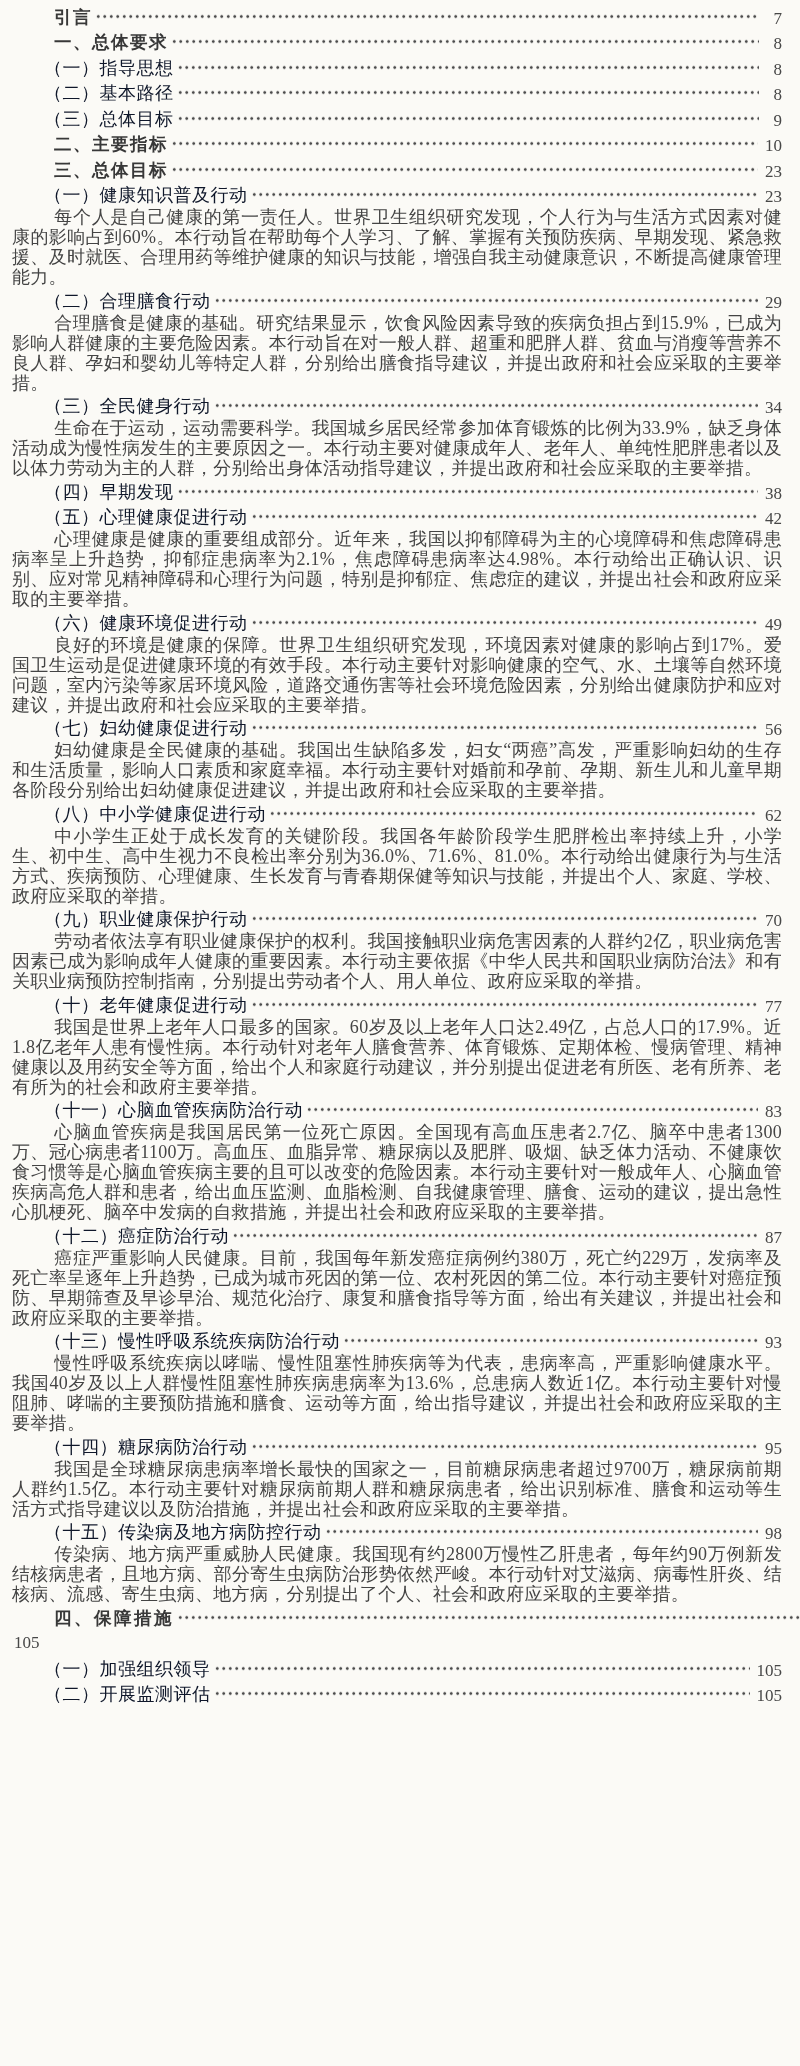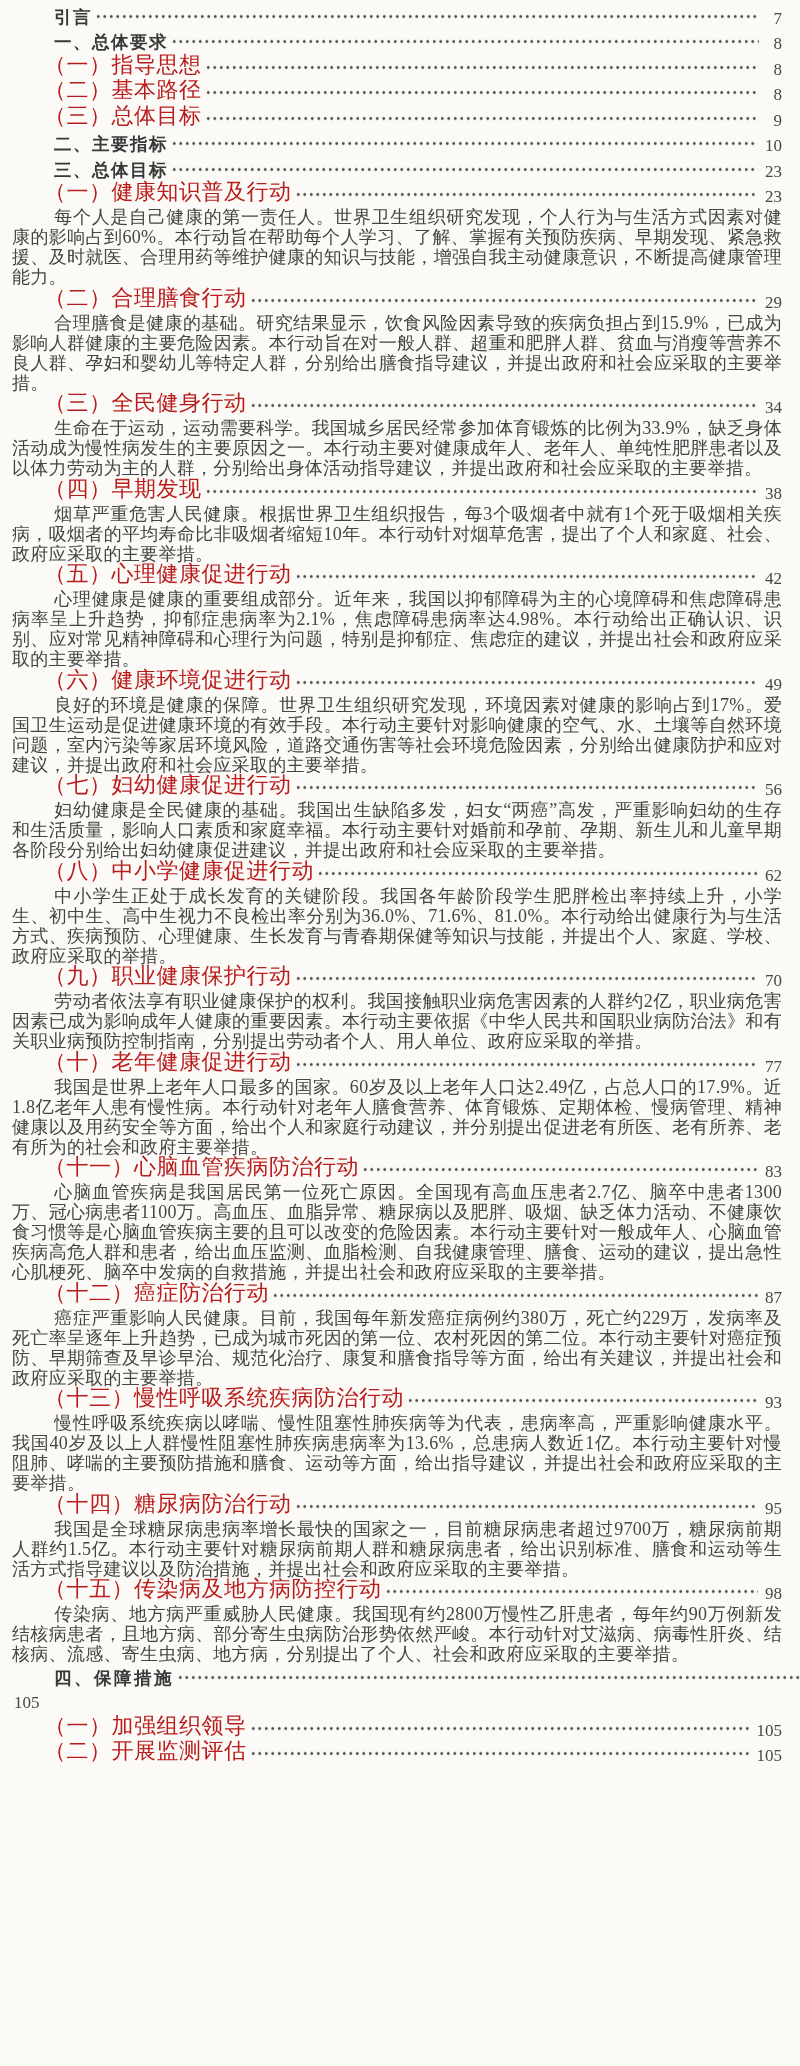--- a/index.html
+++ b/index.html
@@ -42,24 +42,24 @@
   .row.section_nopage .label {
     font-family: "Liberation Sans", "DejaVu Sans", sans-serif;
     font-weight: bold;
     font-size: 17.5px;
     letter-spacing: 2.5px;
     margin-left: 42px;
     color: #383838;
     margin-top: 40px;
   }
   .row.sub .label {
-    font-size: 22px;
+    font-size: 18px;
     letter-spacing: 0.5px;
     margin-left: 32px;
-    color: #b91c1c;
+    color: #0f172a;
   }
   .dots {
     flex: 1 1 auto;
     align-self: stretch;
     margin: 0 7px 0 3px;
     background-image: radial-gradient(circle, var(--dot) 1.15px, rgba(0,0,0,0) 1.6px);
     background-size: 6.5px 6.5px;
     background-position: left center;
     background-repeat: repeat-x;
   }
@@ -146,21 +146,20 @@
       <span class="label">（三）全民健身行动</span>
       <span class="dots"></span>
       <span class="page">34</span>
     </div>
     <p class="para">生命在于运动，运动需要科学。我国城乡居民经常参加体育锻炼的比例为33.9%，缺乏身体活动成为慢性病发生的主要原因之一。本行动主要对健康成年人、老年人、单纯性肥胖患者以及以体力劳动为主的人群，分别给出身体活动指导建议，并提出政府和社会应采取的主要举措。</p>
     <div class="row sub">
       <span class="label">（四）早期发现</span>
       <span class="dots"></span>
       <span class="page">38</span>
     </div>
-    <p class="para">烟草严重危害人民健康。根据世界卫生组织报告，每3个吸烟者中就有1个死于吸烟相关疾病，吸烟者的平均寿命比非吸烟者缩短10年。本行动针对烟草危害，提出了个人和家庭、社会、政府应采取的主要举措。</p>
     <div class="row sub">
       <span class="label">（五）心理健康促进行动</span>
       <span class="dots"></span>
       <span class="page">42</span>
     </div>
     <p class="para">心理健康是健康的重要组成部分。近年来，我国以抑郁障碍为主的心境障碍和焦虑障碍患病率呈上升趋势，抑郁症患病率为2.1%，焦虑障碍患病率达4.98%。本行动给出正确认识、识别、应对常见精神障碍和心理行为问题，特别是抑郁症、焦虑症的建议，并提出社会和政府应采取的主要举措。</p>
     <div class="row sub">
       <span class="label">（六）健康环境促进行动</span>
       <span class="dots"></span>
       <span class="page">49</span>

